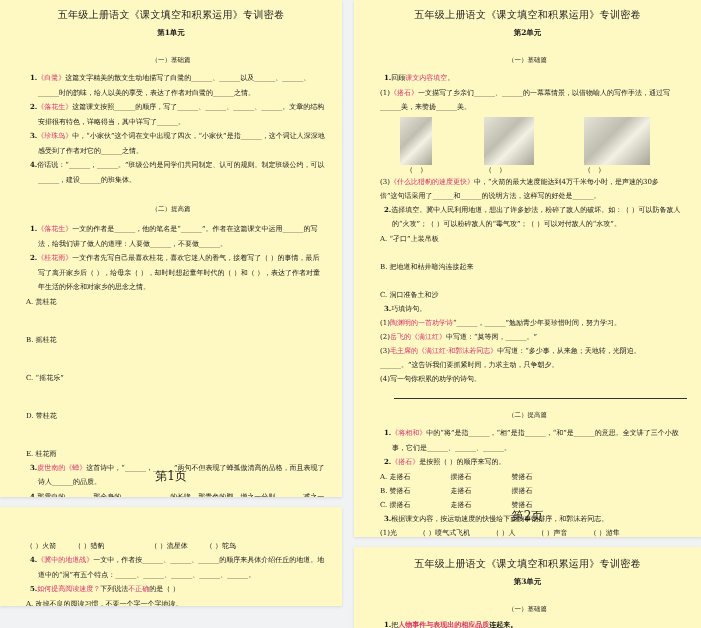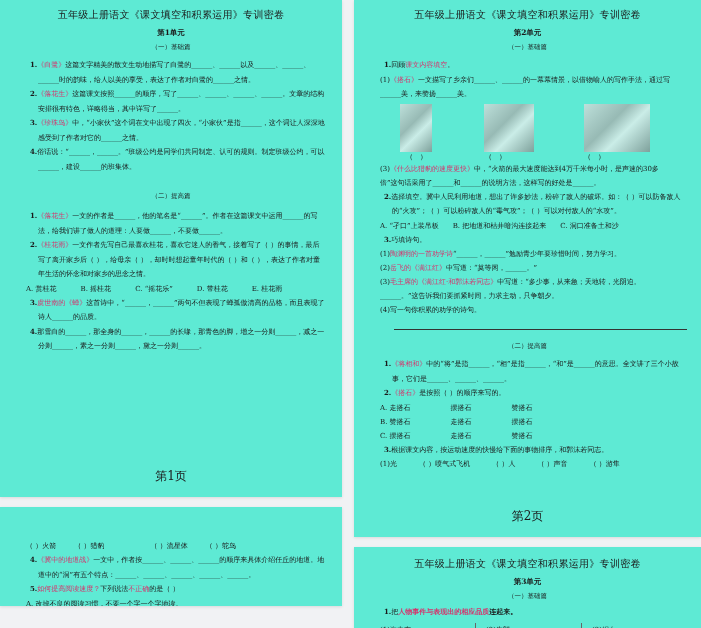--- a/index.html
+++ b/index.html
@@ -1,29 +1,29 @@
 <!DOCTYPE html>
 <html><head>
 <meta charset="utf-8">
 <style>
   html,body{margin:0;padding:0;}
   body{width:701px;height:628px;overflow:hidden;background:#f1f2f4;position:relative;
        font-family:"DejaVu Serif","Liberation Serif",serif;color:#1a1a1a;}
-  .page{position:absolute;background:#5eead4;box-shadow:0 1px 3px rgba(0,0,0,0.10);overflow:hidden;}
+  .page{position:absolute;background:#fef9c3;box-shadow:0 1px 3px rgba(0,0,0,0.10);overflow:hidden;}
   #p1{left:0;top:0;width:342px;height:497px;}
   #p2{left:354px;top:0;width:347px;height:537px;}
   #p3{left:0;top:507px;width:342px;height:99px;}
   #p4{left:354px;top:547px;width:347px;height:81px;}
   .title{font-size:10px;text-align:center;letter-spacing:0.3px;margin-top:8px;}
   .unit{font-size:7.5px;text-align:center;margin-top:6px;font-weight:bold;}
-  .sec{font-size:6.5px;text-align:center;margin-top:5px;}
+  .sec{font-size:6.5px;text-align:center;margin-top:18px;}
   .q{font-size:7px;line-height:14.5px;padding:0 16px 0 18px;text-indent:-8px;margin-left:20px;}
   .q .num{font-weight:bold;}
   .pink{color:#d6336c;}
-  .opts{font-size:7px;line-height:14px;padding-left:26px;display:flex;gap:24px;}
+  .opts{font-size:7px;line-height:14px;padding-left:26px;display:flex;gap:24px;flex-direction:column;}
   .footer{position:absolute;bottom:12px;left:0;right:0;text-align:center;font-size:12px;margin-top:46px;}
   .sub{font-size:7px;line-height:14px;padding-left:26px;padding-right:25px;}
   .picrow{display:flex;gap:30px;padding-left:46px;margin-top:3px;}
   .pic{background:linear-gradient(135deg,#ddd,#aaa 40%,#eee 60%,#888);height:48px;opacity:0.75;}
   .picl{font-size:7px;padding-left:52px;display:flex;gap:58px;}
   .grid3{display:flex;font-size:7px;margin:3px 14px 0 26px;}
   .grid3 .col{flex:1;padding-left:10px;border-left:0.8px solid #666;line-height:15px;}
   .grid3 .col:first-child{border-left:none;padding-left:0;}
   .ansline{border-bottom:0.8px solid #333;margin:6px 14px 0 40px;height:6px;}
 </style>

